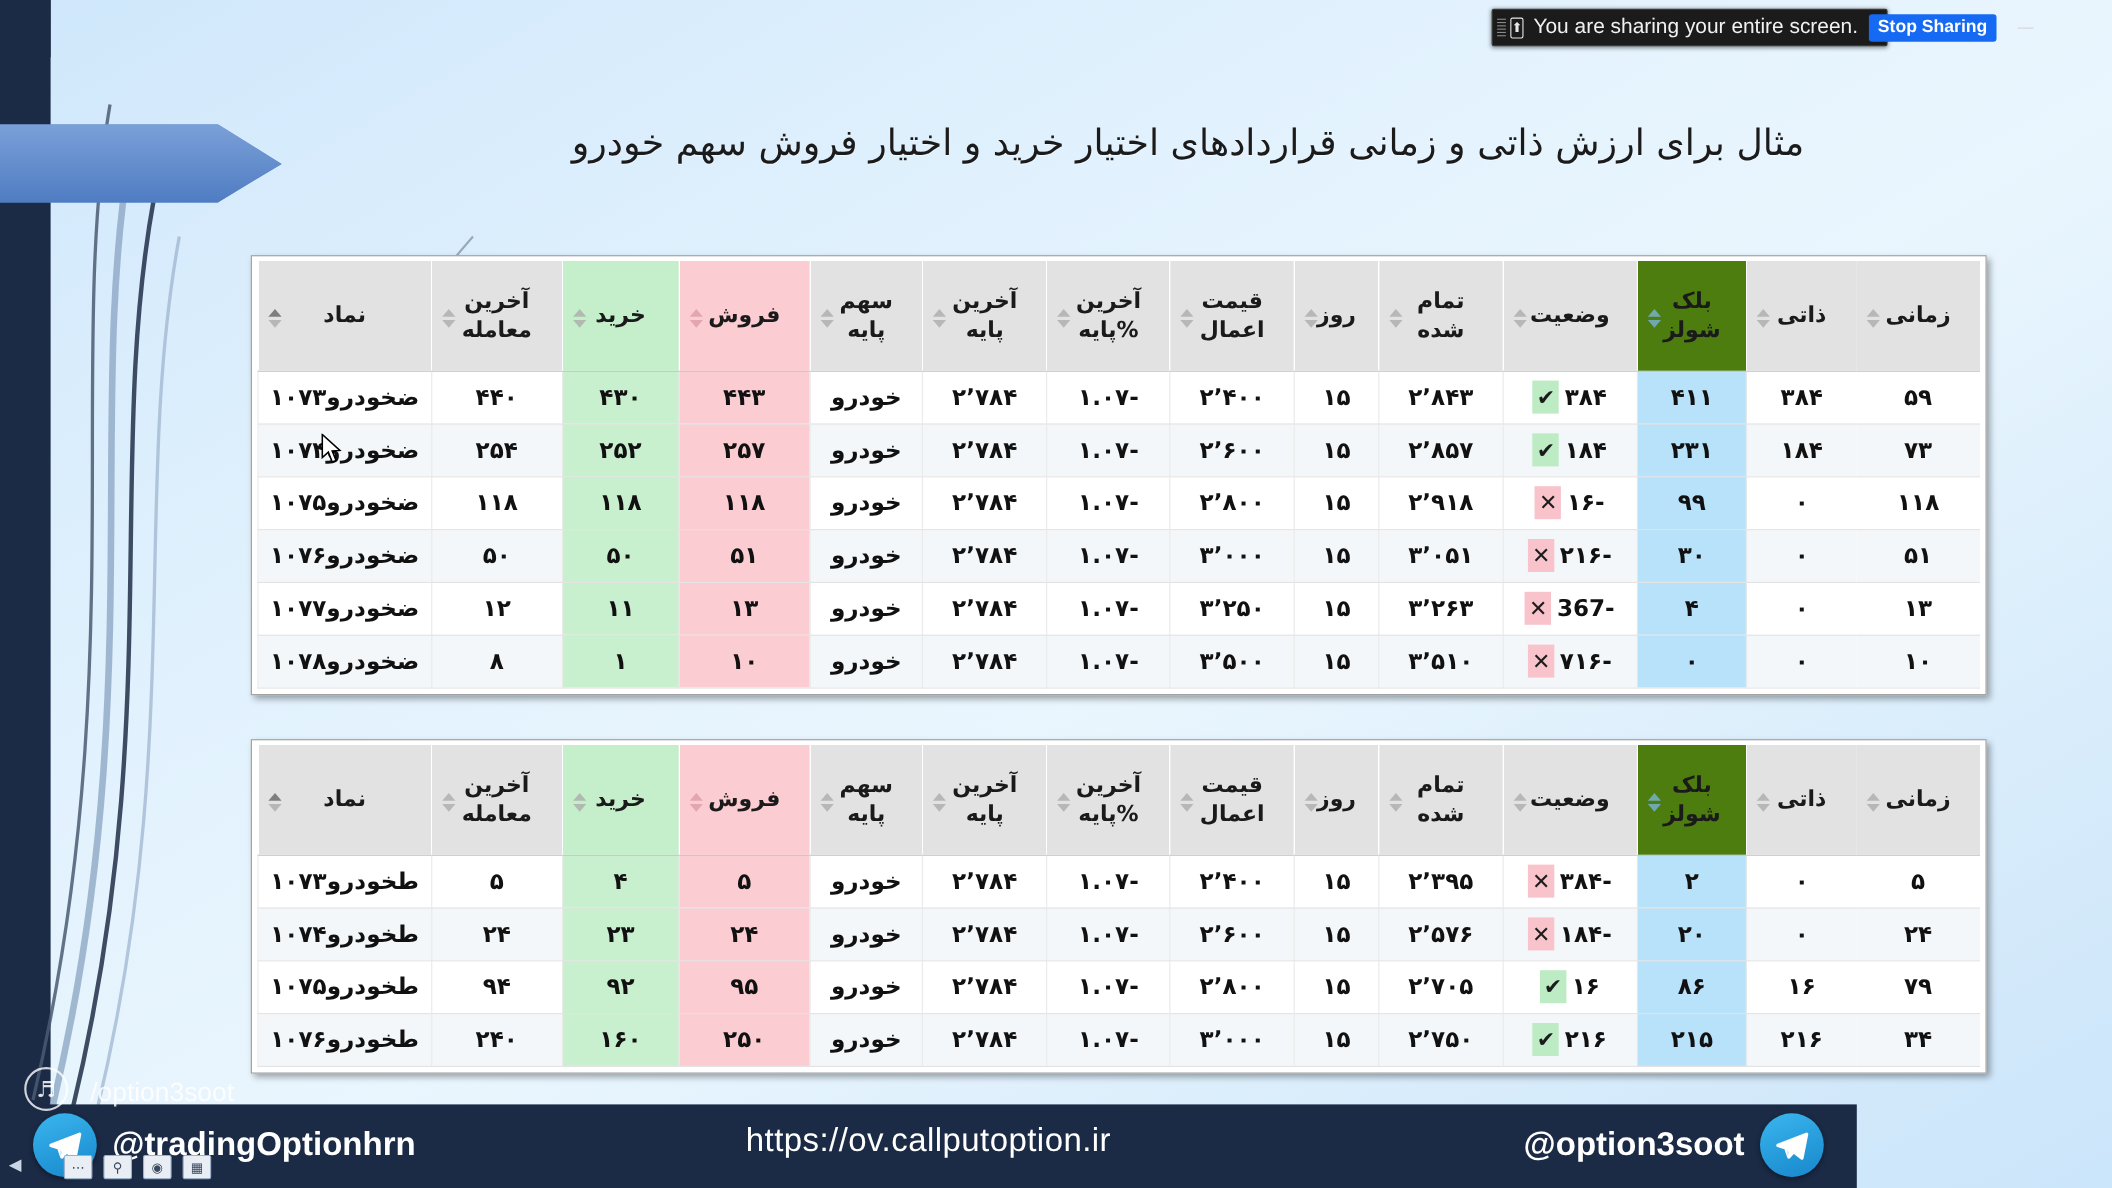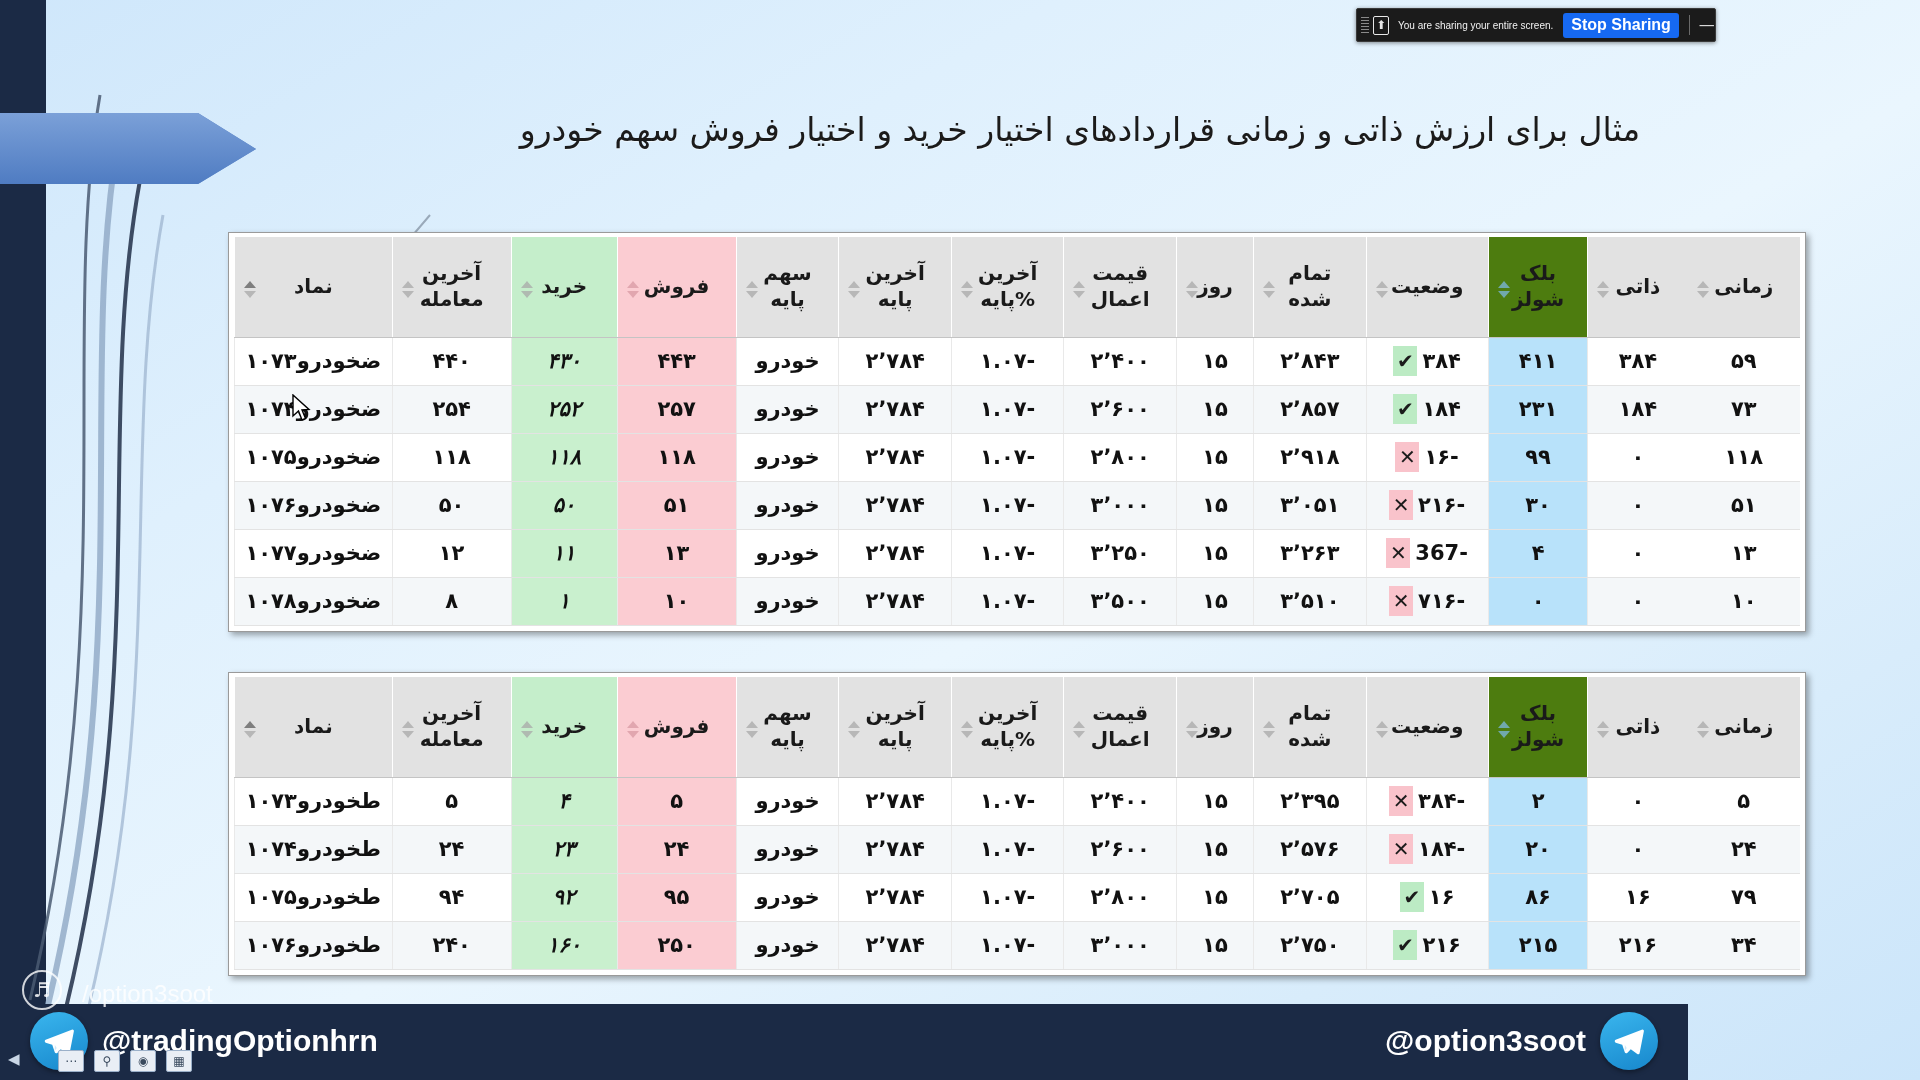--- a/index.html
+++ b/index.html
@@ -52,21 +52,21 @@
     padding-left: 4px;
   }
   .share-grip i { display: block; width: 8px; height: 1px; background: #8a8a8a; }
   .share-cam {
     width: 19px; height: 19px; margin-left: 4px;
     border: 1.6px solid #e8e8e8; border-radius: 2px;
     display: flex; align-items: center; justify-content: center;
     color: #e8e8e8; font-size: 12px; line-height: 1;
   }
   .share-text {
-    color: #f1f1f1; font-size: 10px;
+    color: #f1f1f1; font-size: 19px;
     font-family: "Liberation Sans", sans-serif;
     margin-left: 9px; white-space: nowrap;
   }
   .stop-sharing {
     margin-left: 10px;
     background: #1669f2; color: #fff;
     font-family: "Liberation Sans", sans-serif;
     font-size: 16px; font-weight: 700;
     padding: 3px 8px 4px; border-radius: 3px;
     white-space: nowrap; cursor: pointer;
@@ -172,21 +172,21 @@
     font-size: 21px;
     font-weight: 700;
     background: #ffffff;
     white-space: nowrap;
   }
   table.grid tr.alt td { background: #f4f7f9; }
   table.grid td:first-child { border-left: none; }
 
   td.c-blue   { background: #b8e2fa !important; }
   td.c-pink   { background: #fbccd2 !important; }
-  td.c-green  { background: #c9f0ce !important; font-style: italic; }
+  td.c-green  { background: #c9f0ce !important; }
   td.t-red    { color: #d01a1a; }
   td.t-link   { color: #1273c4; font-weight: 700; }
   td.t-sym    { color: #1273c4; font-weight: 700; font-size: 21px; }
 
   .badge {
     display: inline-flex; align-items: center; gap: 5px;
     direction: rtl;
   }
   .mark {
     display: inline-block;
@@ -796,20 +796,21 @@
     <div class="tg left">
       <div class="tg-circle">
         <svg width="34" height="34" viewBox="0 0 24 24">
             <path fill="#fff" d="M21 4 2.6 11.2c-.9.35-.88 1.65.03 1.96l4.6 1.55 1.78 5.3c.25.75 1.2.95 1.74.38l2.5-2.6 4.6 3.4c.6.44 1.46.12 1.62-.6L22.5 5.2c.17-.8-.6-1.5-1.5-1.2z"></path>
             <path fill="#cfe8f7" d="M9.1 14.9 8.9 19l1.5-2.1z"></path>
           </svg>
       </div>
       <div class="tg-handle">@tradingOptionhrn</div>
     </div>
 
+    <div class="footer-url">https://ov.callputoption.ir</div>
 
     <div class="tg right">
       <div class="tg-circle">
         <svg width="34" height="34" viewBox="0 0 24 24">
             <path fill="#fff" d="M21 4 2.6 11.2c-.9.35-.88 1.65.03 1.96l4.6 1.55 1.78 5.3c.25.75 1.2.95 1.74.38l2.5-2.6 4.6 3.4c.6.44 1.46.12 1.62-.6L22.5 5.2c.17-.8-.6-1.5-1.5-1.2z"></path>
             <path fill="#cfe8f7" d="M9.1 14.9 8.9 19l1.5-2.1z"></path>
           </svg>
       </div>
       <div class="tg-handle">@option3soot</div>
     </div>

